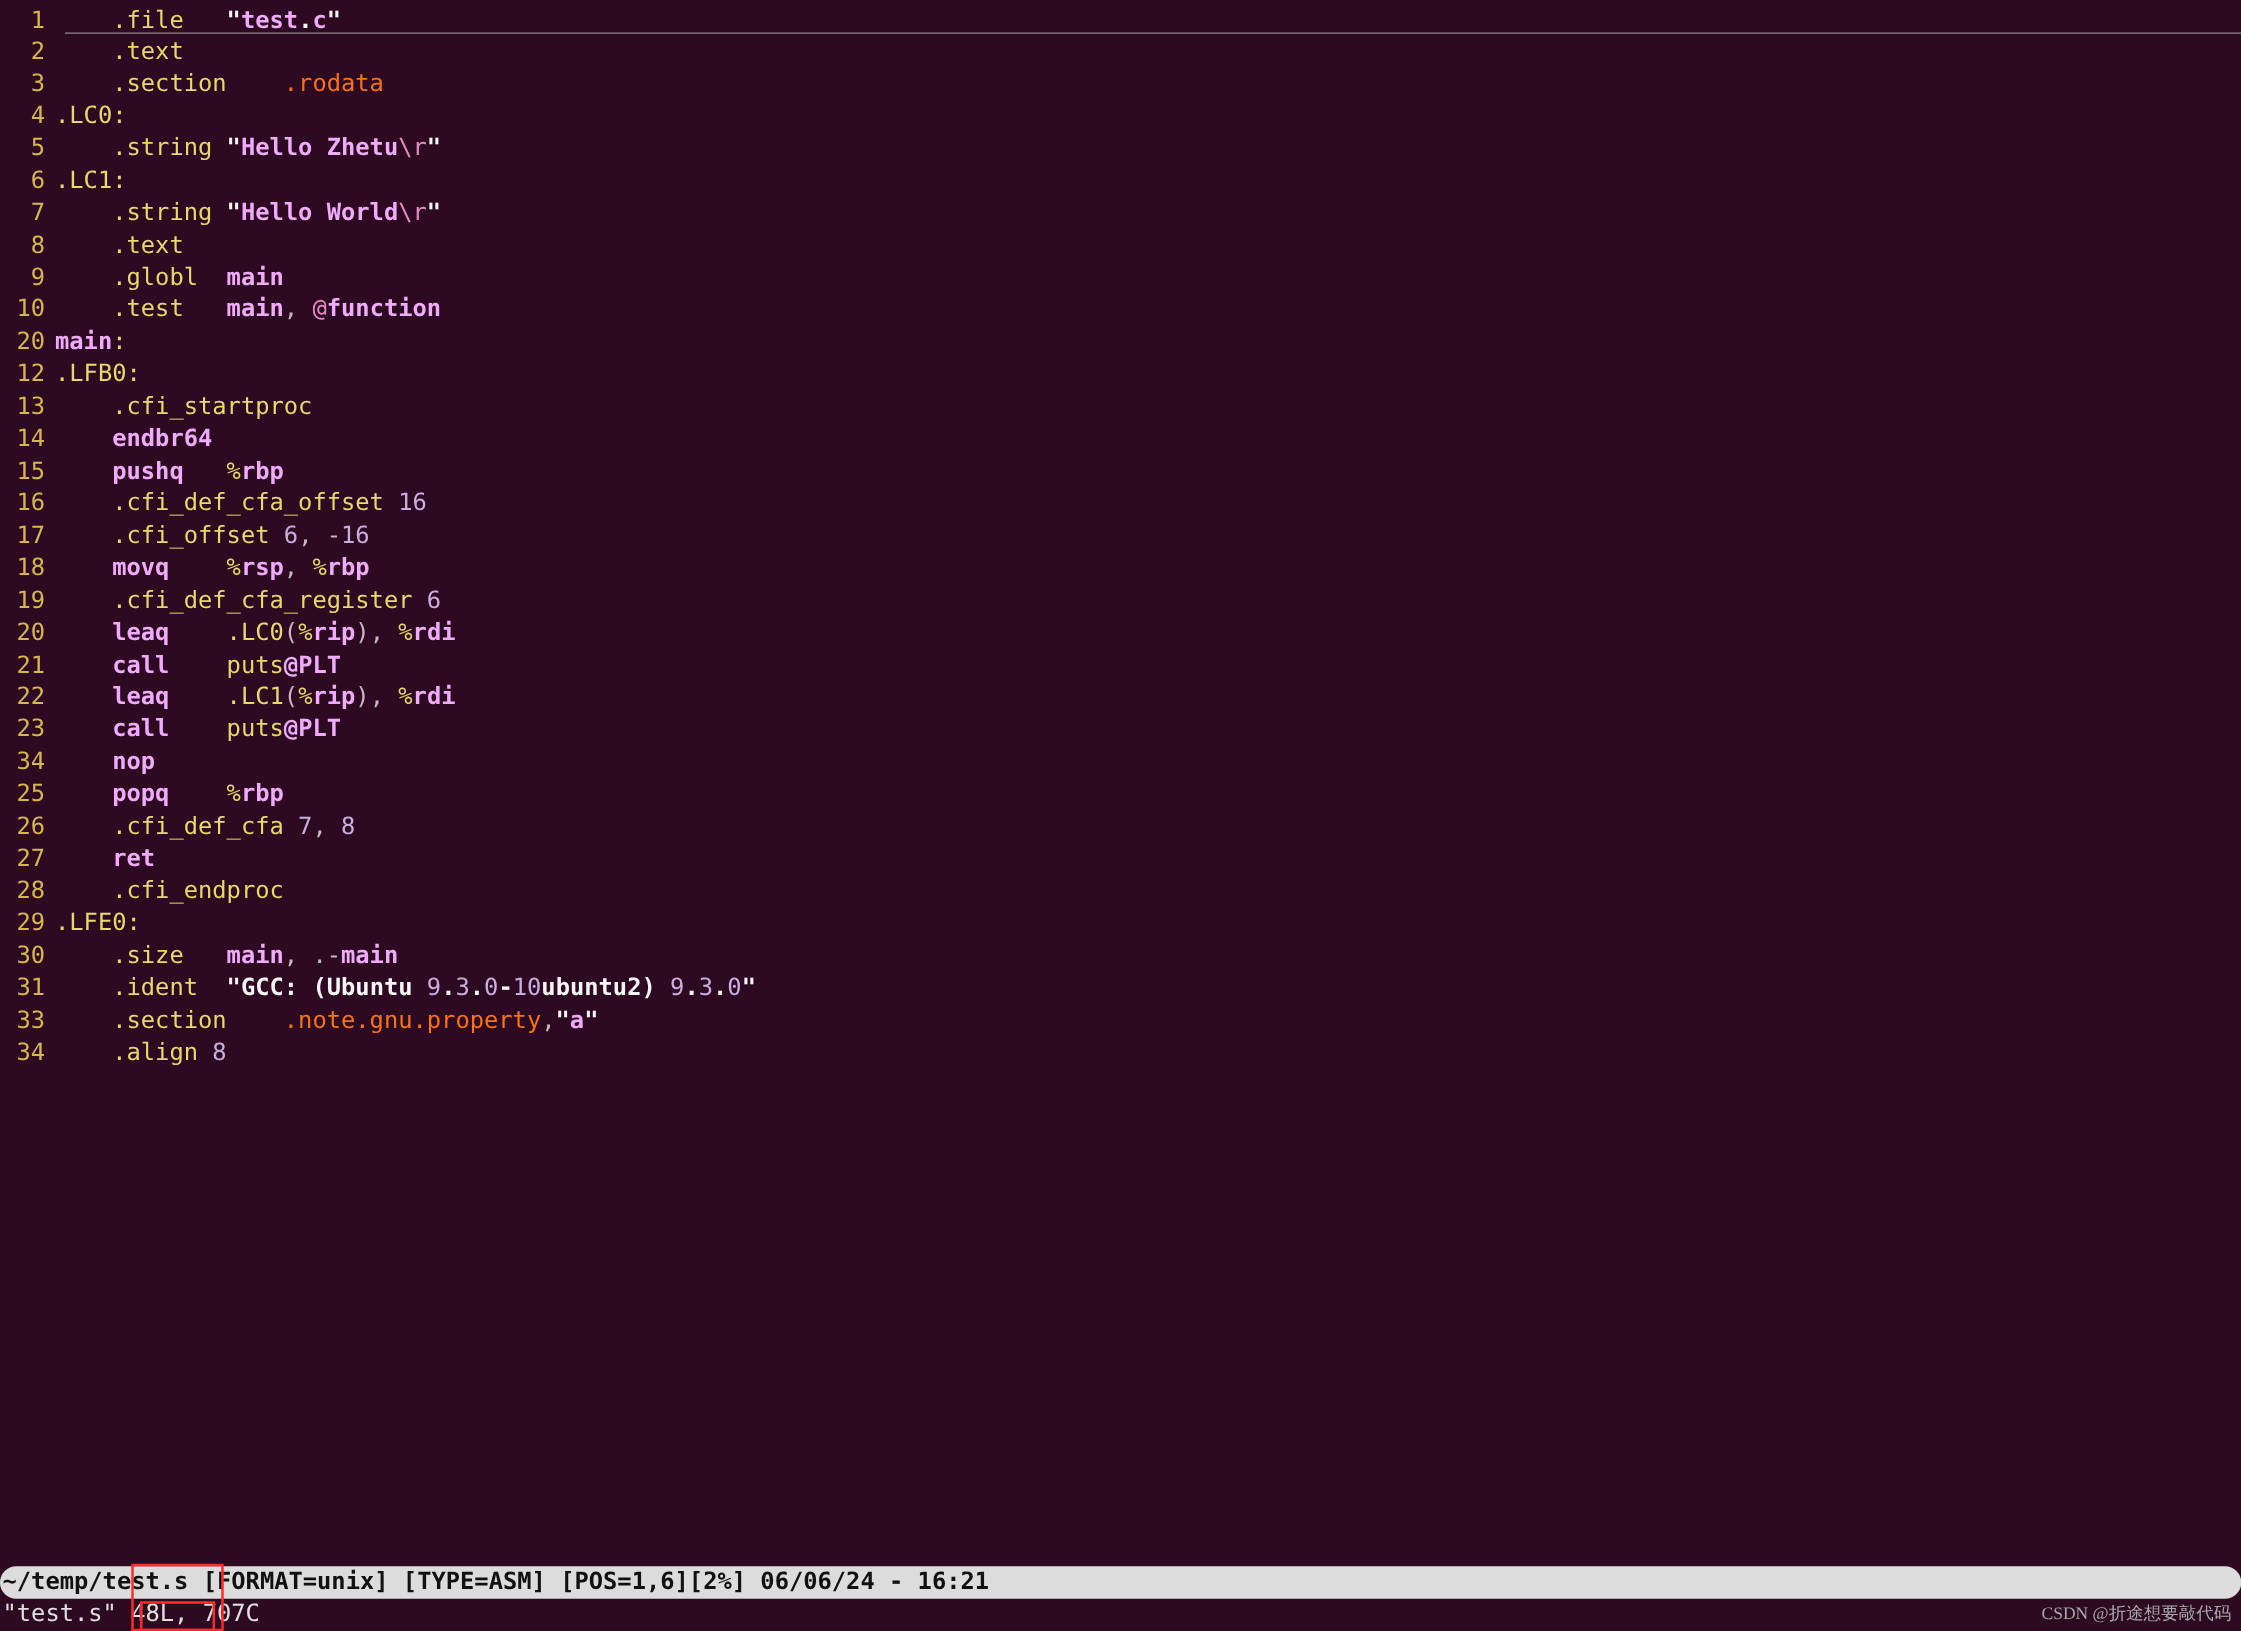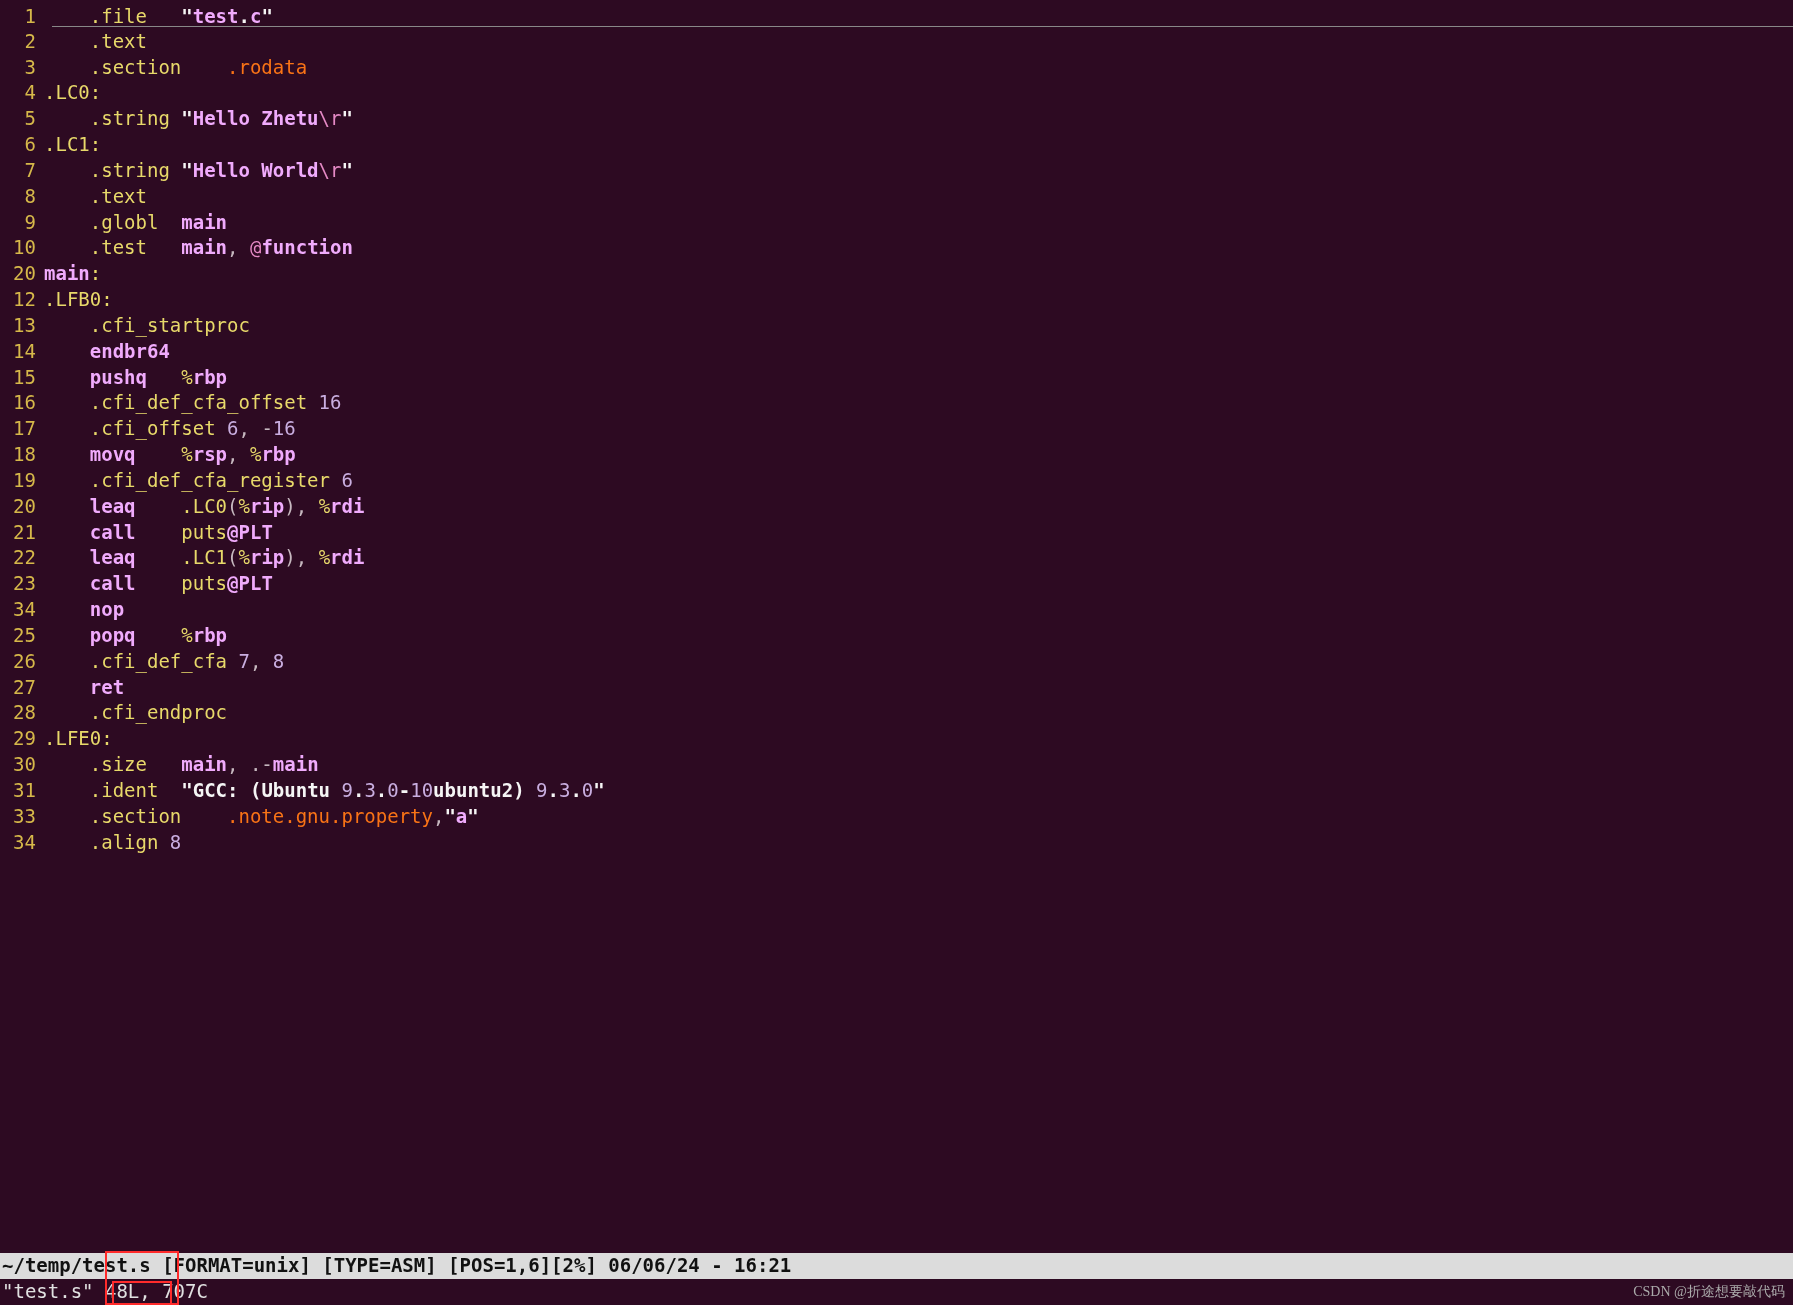--- a/index.html
+++ b/index.html
@@ -41,20 +41,21 @@
     left: 0; right: 0;
     bottom: 26px;
     background: #dcdcdc;
     color: #111;
     font-weight: bold;
     padding: 0 2px;
     height: 26px;
     display: flex;
     align-items: center;
     white-space: pre;
+    border-radius: 13px;
   }
   .cmdline {
     position: absolute;
     left: 0; right: 0; bottom: 0;
     padding: 0 2px;
     height: 26px;
     display: flex;
     align-items: center;
     color: #e0e0e0;
     white-space: pre;

